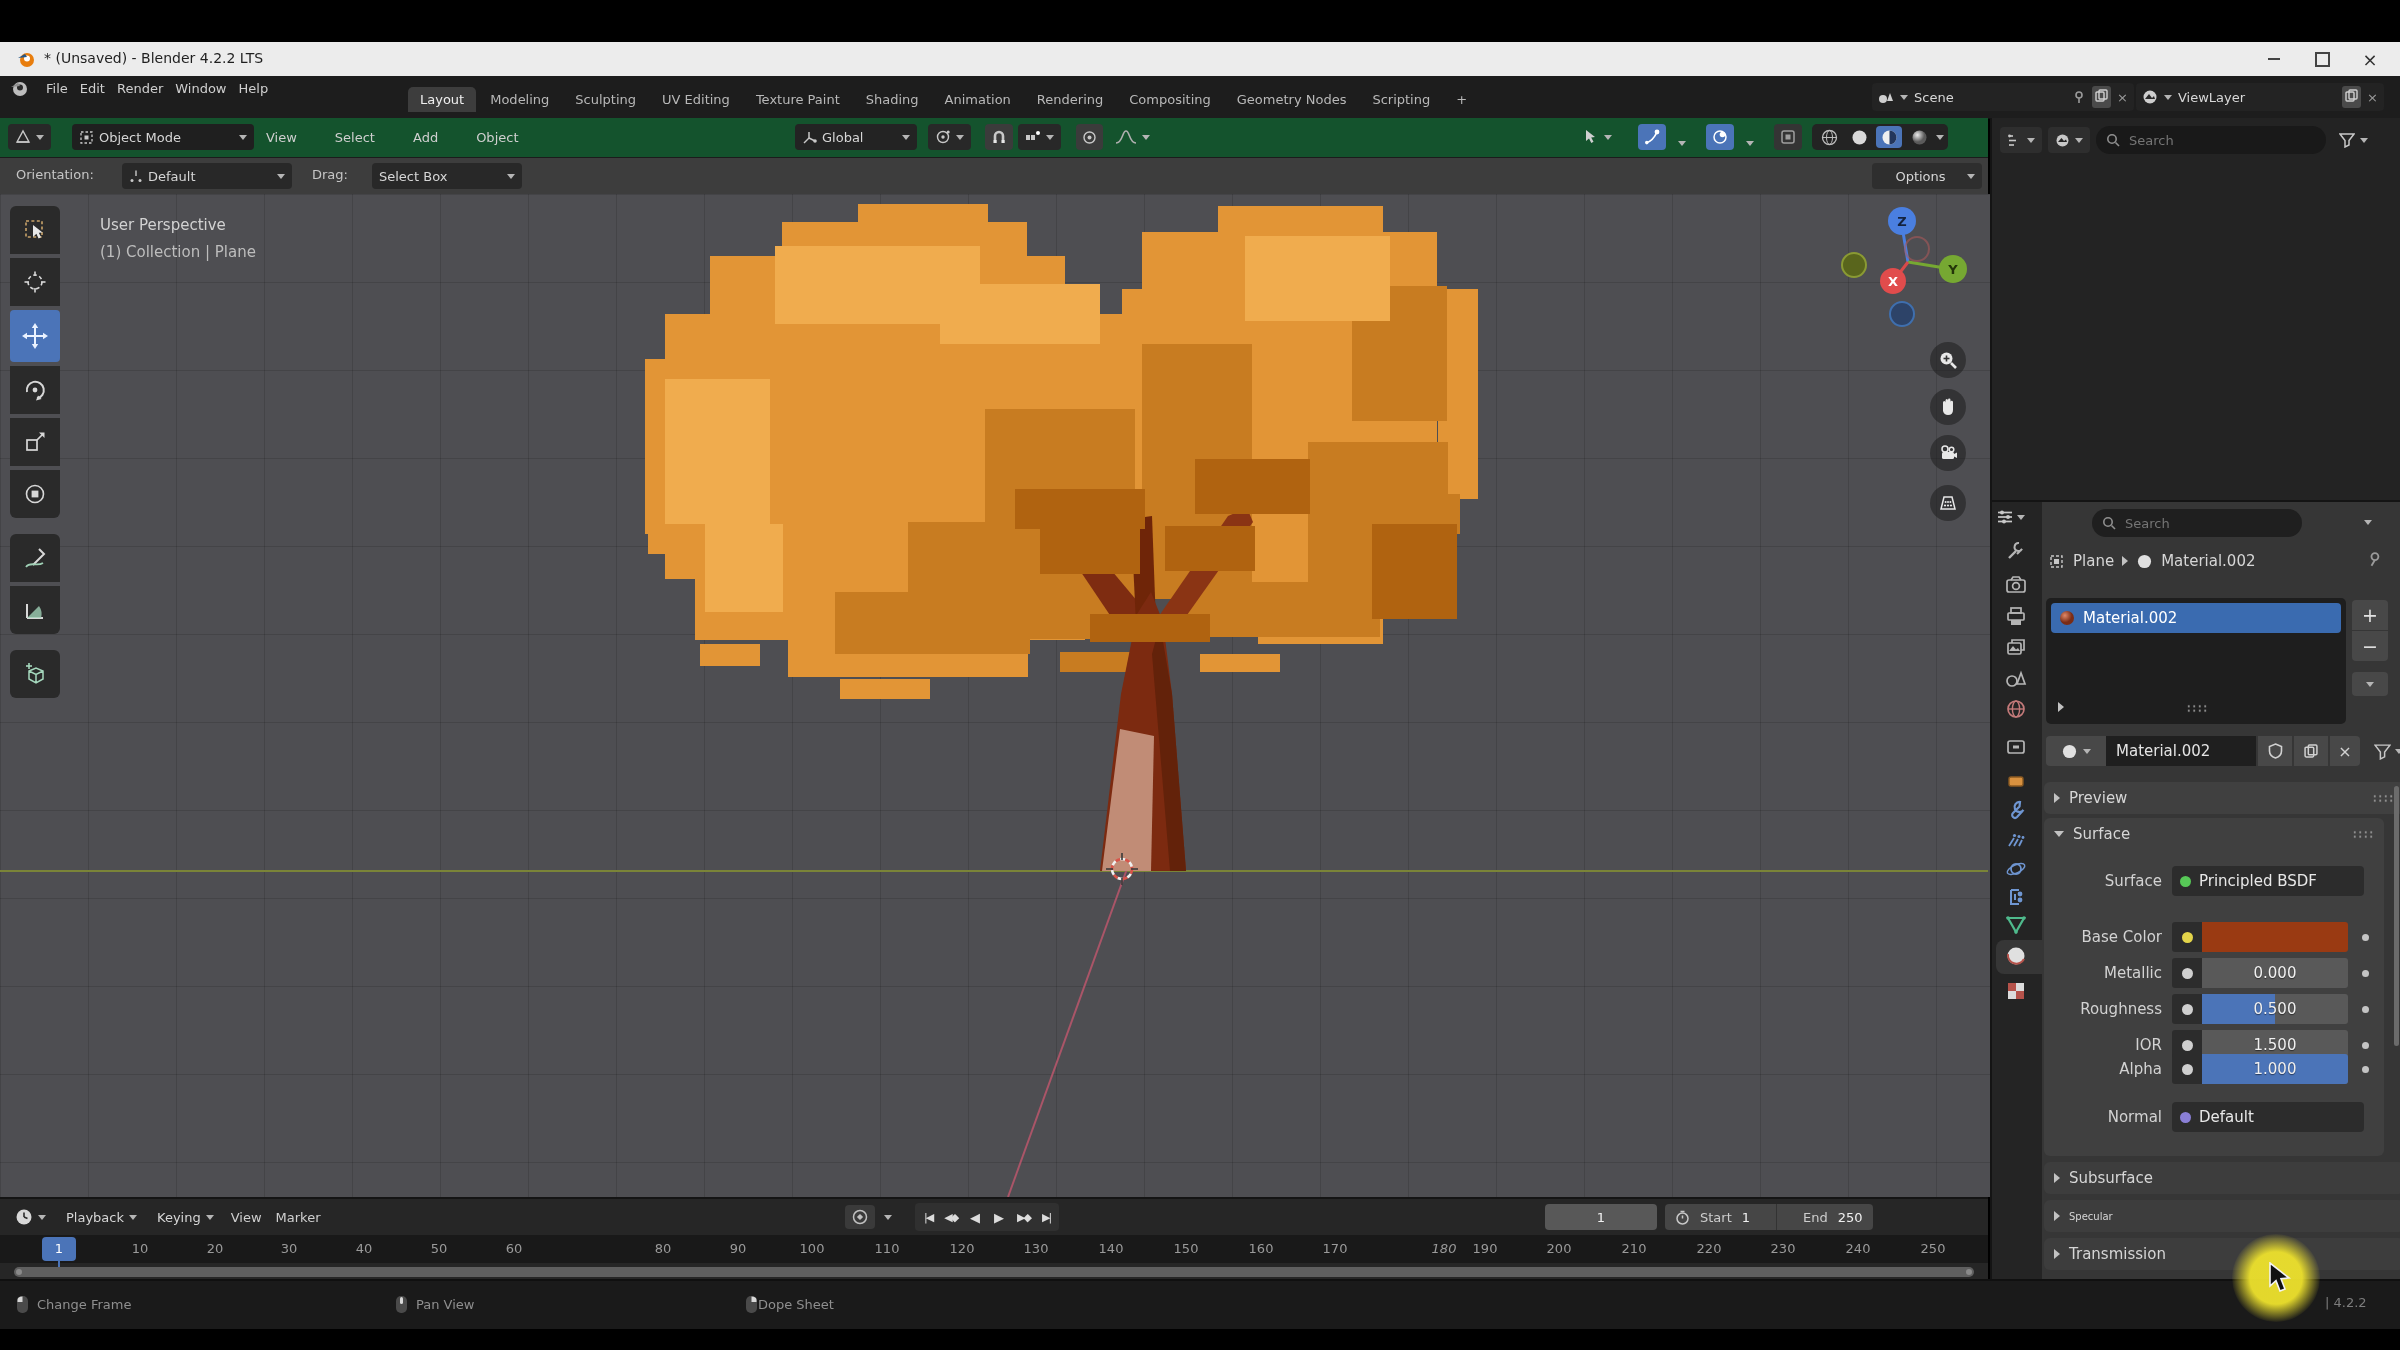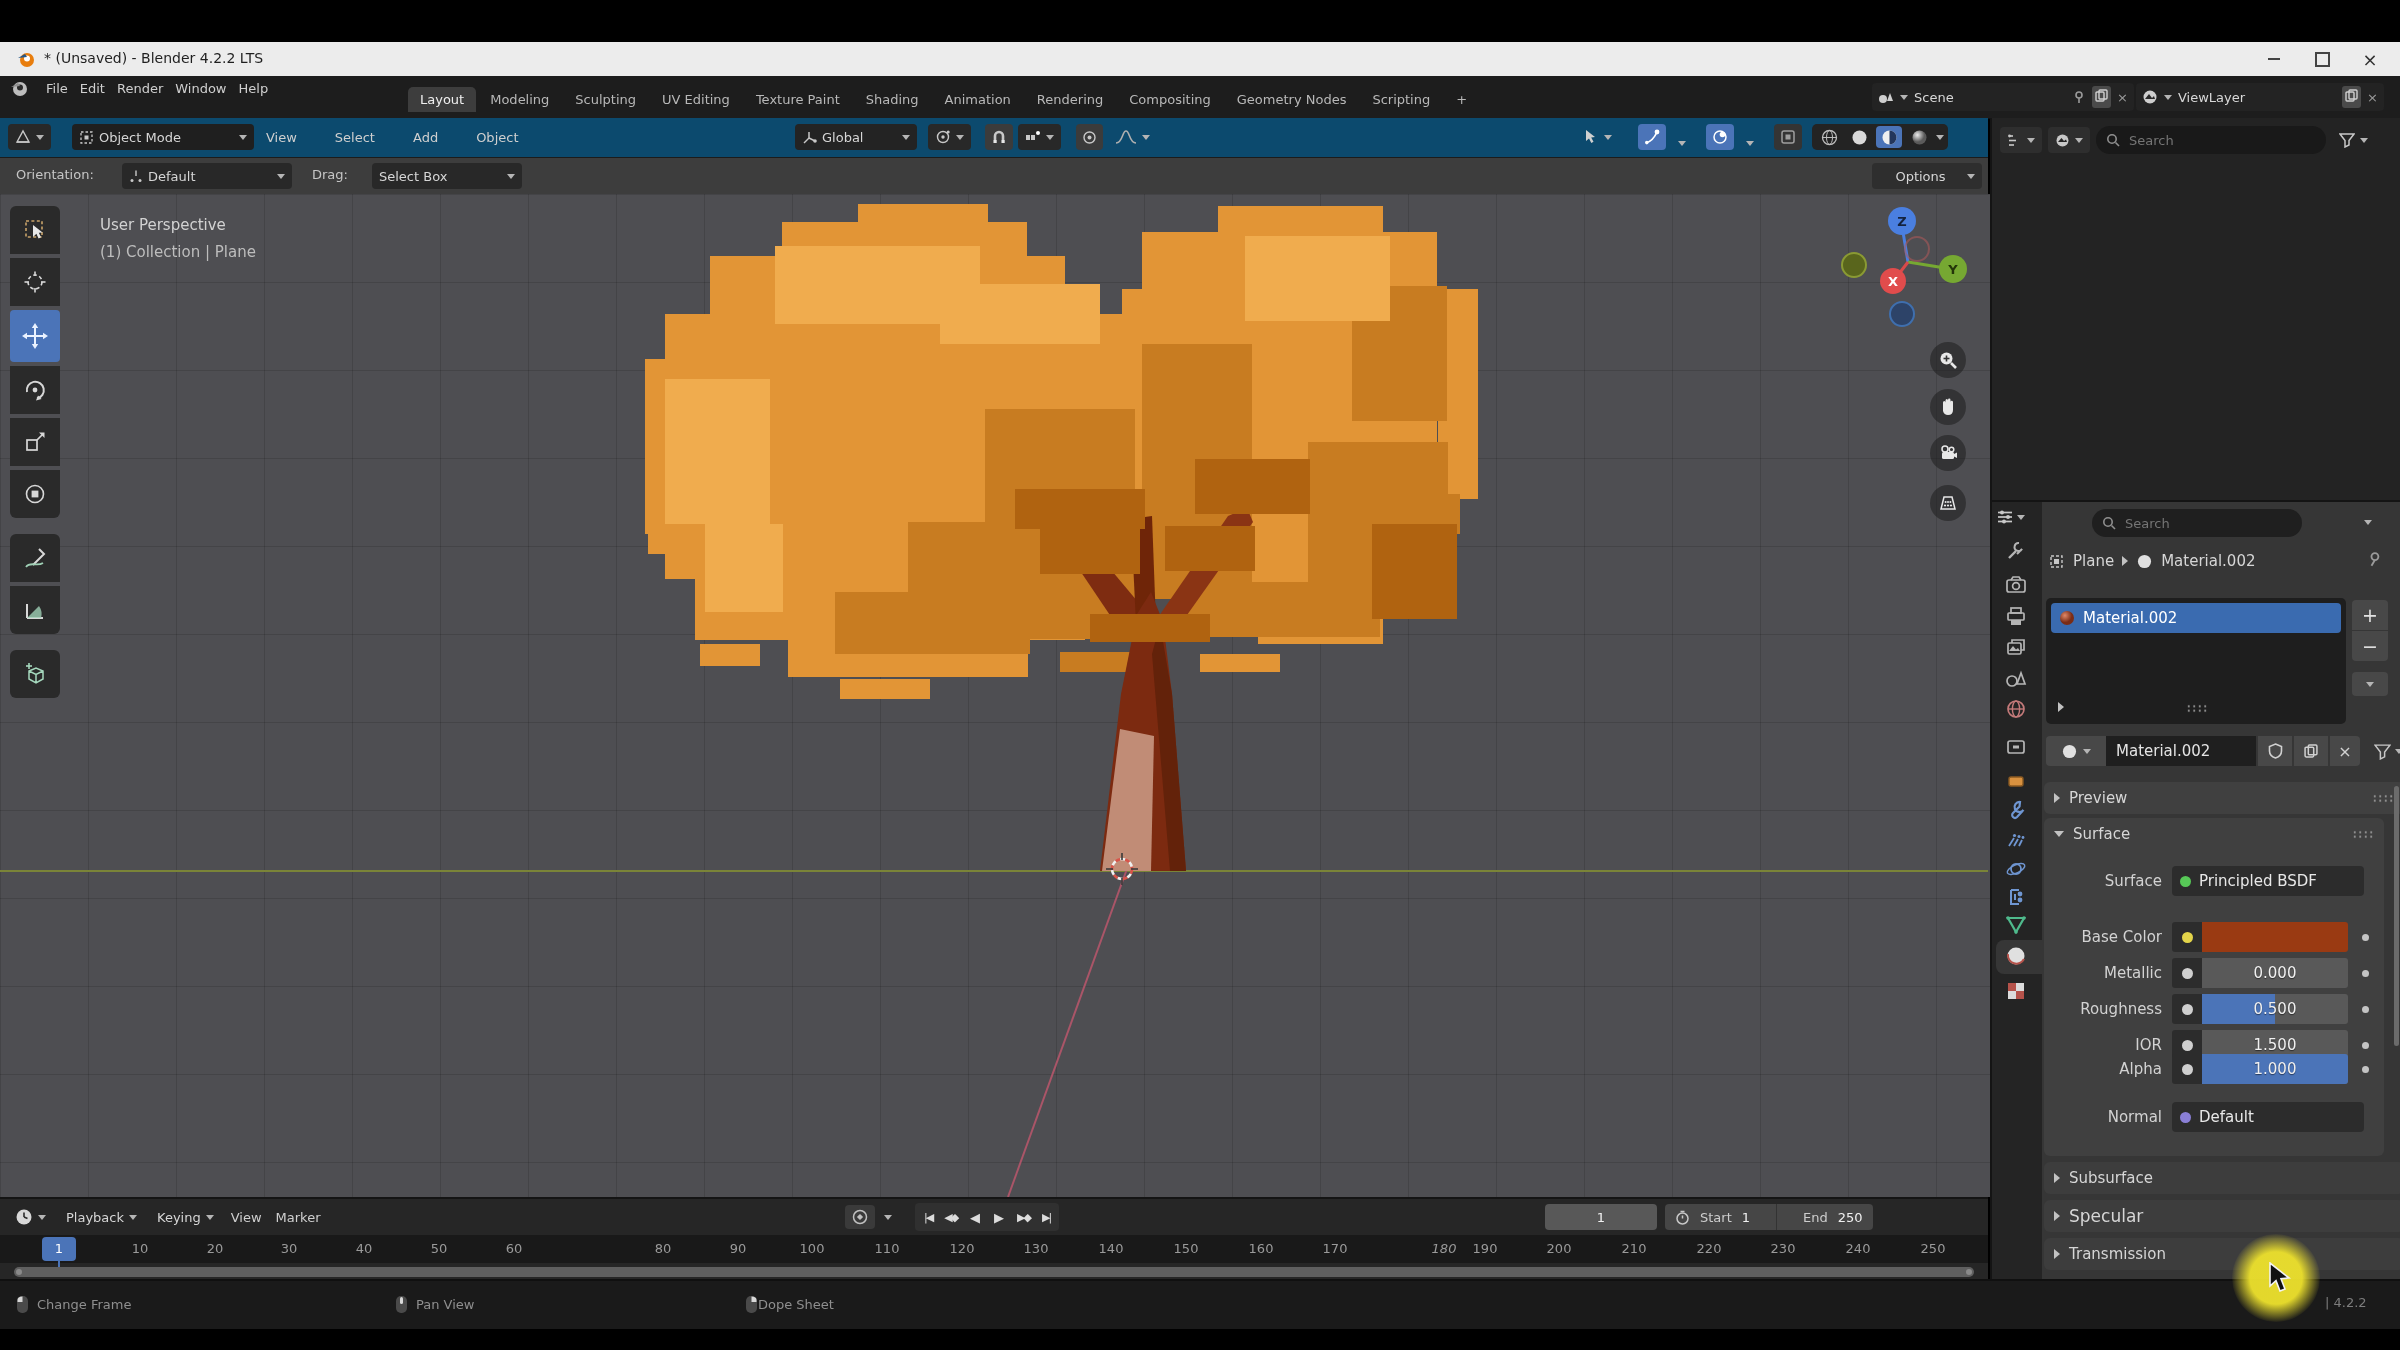--- a/index.html
+++ b/index.html
@@ -103,21 +103,21 @@
       <span class="chv"></span>
       <span style="flex:1;color:#d8d8d8;">ViewLayer</span>
       <div style="background:#4a4a4a;border-radius:3px;padding:3px;"><svg width="13" height="13" viewBox="0 0 13 13">
             <rect x="1" y="3" width="8" height="9" rx="1" fill="none" stroke="#d0d0d0" stroke-width="1.4"></rect>
             <rect x="4" y="1" width="8" height="9" rx="1" fill="none" stroke="#d0d0d0" stroke-width="1.4"></rect>
           </svg></div>
       <span style="color:#9a9a9a;">×</span>
     </div>
   </div>
 
-  <div class="abs" style="left:0;top:118px;width:1988px;height:39px;background:#0c4a6e;border-bottom:1px solid #1c1c1c;">
+  <div class="abs" style="left:0;top:118px;width:1988px;height:39px;background:#14532d;border-bottom:1px solid #1c1c1c;">
     <div class="abs hbtn" style="left:8px;top:6px;">
       <svg width="16" height="16" viewBox="0 0 16 16">
           <path d="M2,13 L8,2 L14,13 Z" fill="none" stroke="#c8c8c8" stroke-width="1.4"></path>
           <line x1="2" y1="13" x2="14" y2="13" stroke="#c8c8c8" stroke-width="1.4"></line>
         </svg>
       <span class="chv"></span>
     </div>
     <div class="abs hbtn" style="left:72px;top:6px;background:#1f1f1f;width:168px;">
       <svg width="15" height="15" viewBox="0 0 15 15">
           <rect x="2" y="2" width="11" height="11" fill="none" stroke="#c8c8c8" stroke-width="1.3" stroke-dasharray="2.5 2"></rect>
@@ -777,21 +777,21 @@
         </div>
       </div>
     </div>
 
     <div class="abs flex" style="left:52px;top:660px;width:340px;height:32px;padding:0 10px;gap:9px;background:#3d3d3d;border-radius:6px;">
       <span class="rarr"></span>
         <span style="font-size:15px;">Subsurface</span>
     </div>
     <div class="abs flex" style="left:52px;top:698px;width:340px;height:32px;padding:0 10px;gap:9px;background:#3d3d3d;border-radius:6px;">
       <span class="rarr"></span>
-        <span style="font-size:17px;">Specular</span>
+        <span style="font-size:10px;">Specular</span>
     </div>
     <div class="abs flex" style="left:52px;top:736px;width:340px;height:32px;padding:0 10px;gap:9px;background:#3d3d3d;border-radius:6px;">
       <span class="rarr"></span>
         <span style="font-size:15px;">Transmission</span>
     </div>
     <div class="abs" style="right:3px;top:284px;width:5px;height:260px;background:#6b6b6b;border-radius:3px;"></div>
   </div>
 
   <div class="abs" style="left:0;top:1197px;width:1988px;height:82px;background:#262626;border-top:2px solid #141414;">
 

